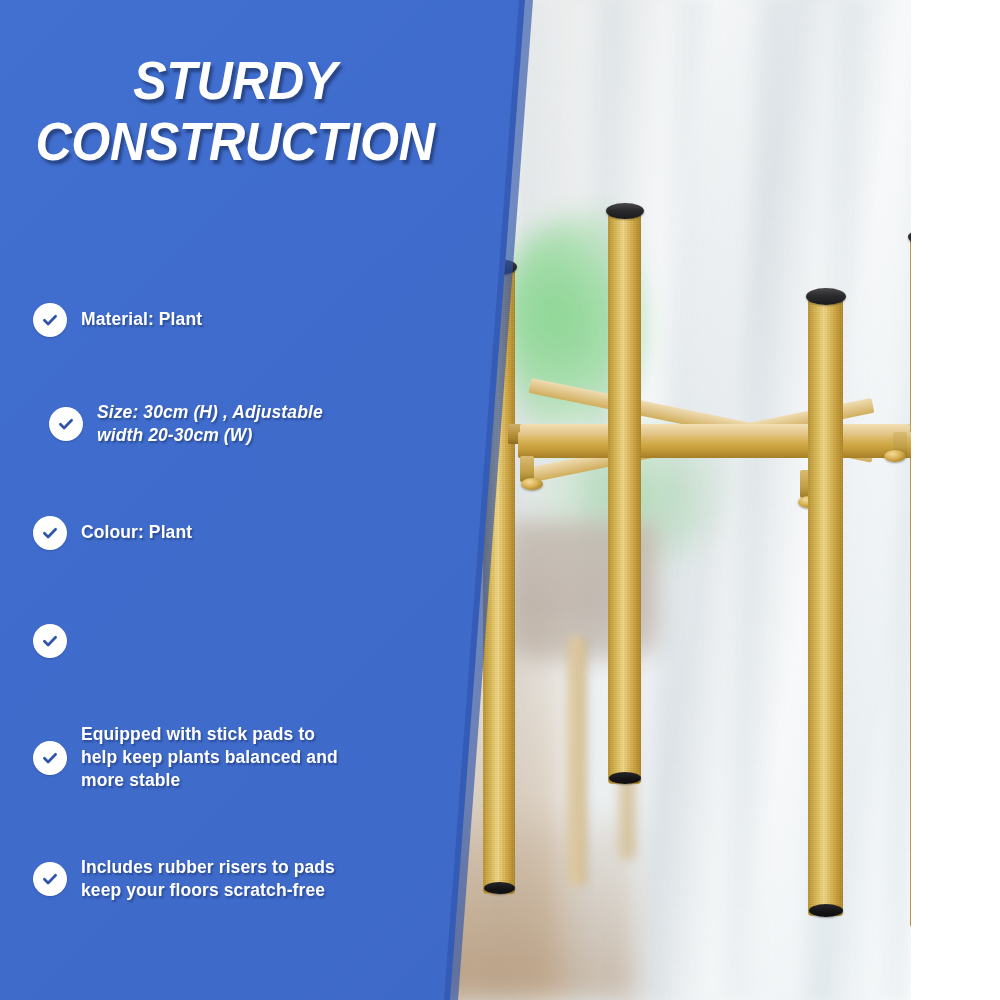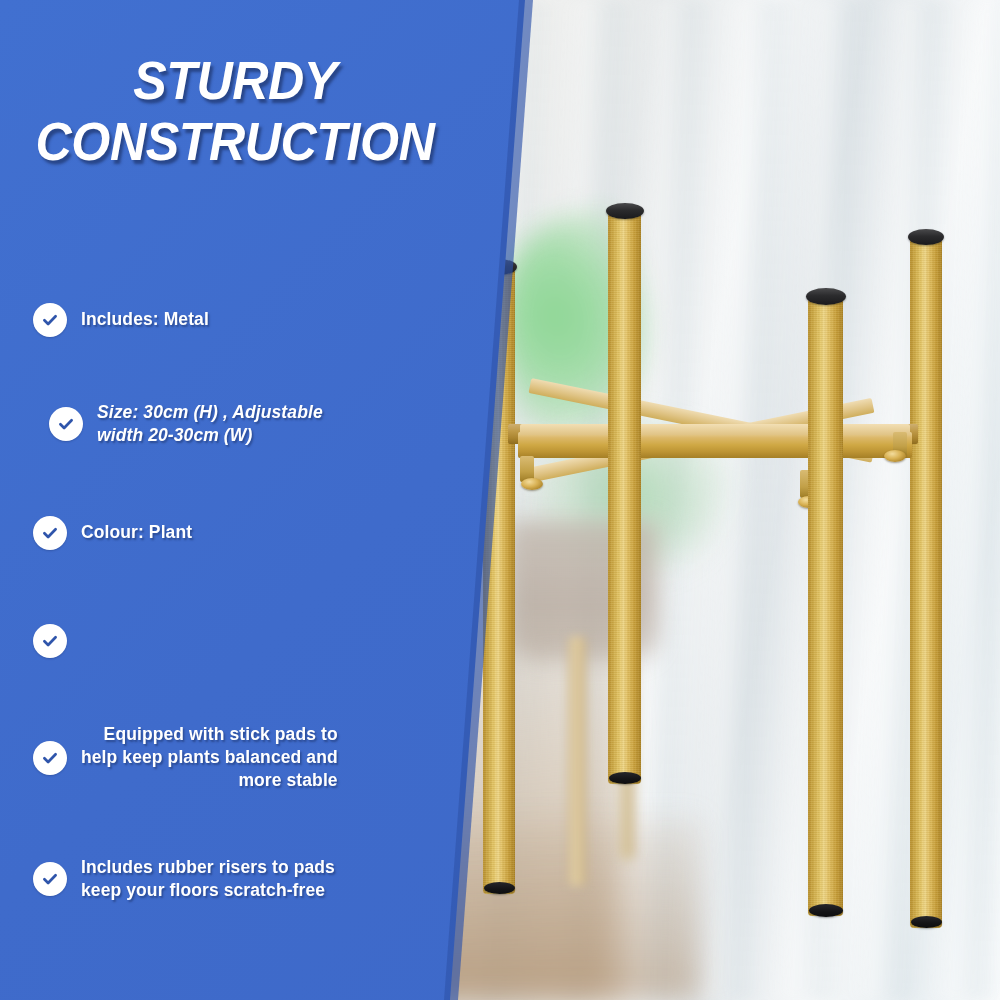--- a/index.html
+++ b/index.html
@@ -4,21 +4,21 @@
 <style>
   * { margin:0; padding:0; box-sizing:border-box; }
   html, body {
     width:1000px; height:1000px; overflow:hidden;
     font-family:"Liberation Sans", sans-serif;
     background:#ffffff;
   }
 
   #stage {
     position:relative;
-    width:1000px; height:1000px;
+    width:911px; height:1000px;
     overflow:hidden;
     background:#4d7c0f;
   }
 
   
   .photo {
     position:absolute;
     inset:0;
     background:
       linear-gradient(100deg,
@@ -271,21 +271,21 @@
   </div>
 
   <div class="features">
 
     <div class="feature" style="top:20px; left:0;">
       <span class="check">
         <svg width="20" height="20" viewBox="0 0 20 20">
             <path d="M4.4 10.3 L8.1 14 L15.6 6.3" fill="none" stroke="#2f55ab" stroke-width="2.7" stroke-linecap="round" stroke-linejoin="round"></path>
           </svg>
       </span>
-      <span class="ftext">Includes: Metal</span>
+      <span class="ftext">Material: Plant</span>
     </div>
 
     <div class="feature" style="top:118px; left:16px;font-style:italic;">
       <span class="check">
         <svg width="20" height="20" viewBox="0 0 20 20">
             <path d="M4.4 10.3 L8.1 14 L15.6 6.3" fill="none" stroke="#2f55ab" stroke-width="2.7" stroke-linecap="round" stroke-linejoin="round"></path>
           </svg>
       </span>
       <span class="ftext">Size: 30cm (H) , Adjustable
 width 20-30cm (W)</span>
@@ -301,21 +301,21 @@
     </div>
 
     <div class="feature" style="top:341px; left:0;">
       <span class="check">
         <svg width="20" height="20" viewBox="0 0 20 20">
             <path d="M4.4 10.3 L8.1 14 L15.6 6.3" fill="none" stroke="#2f55ab" stroke-width="2.7" stroke-linecap="round" stroke-linejoin="round"></path>
           </svg>
       </span>
     </div>
 
-    <div class="feature" style="top:440px; left:0;text-align:right;">
+    <div class="feature" style="top:440px; left:0;">
       <span class="check">
         <svg width="20" height="20" viewBox="0 0 20 20">
             <path d="M4.4 10.3 L8.1 14 L15.6 6.3" fill="none" stroke="#2f55ab" stroke-width="2.7" stroke-linecap="round" stroke-linejoin="round"></path>
           </svg>
       </span>
       <span class="ftext">Equipped with stick pads to
 help keep plants balanced and
 more stable</span>
     </div>
 

